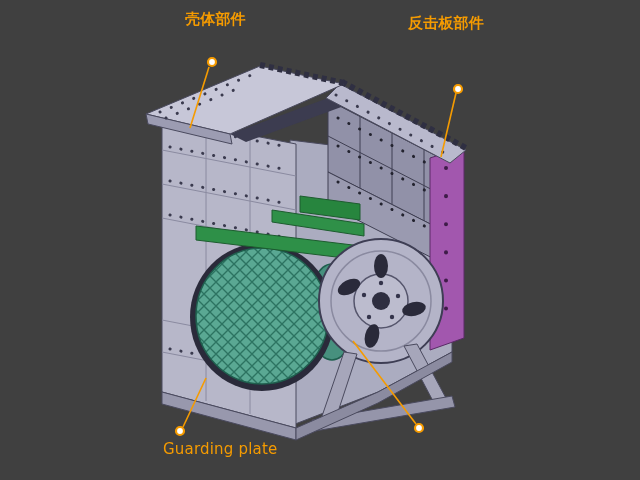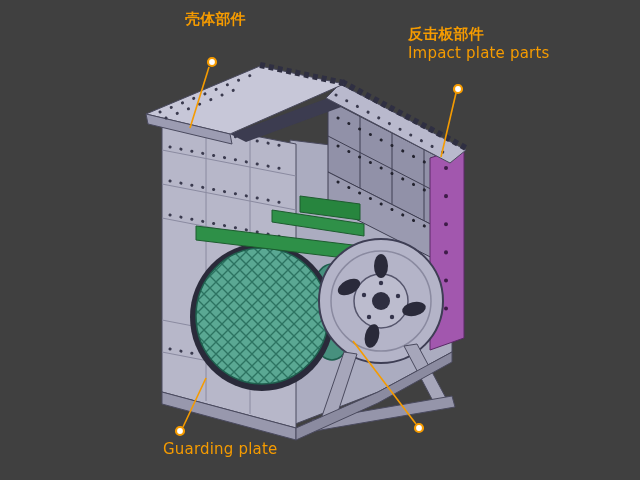--- a/index.html
+++ b/index.html
@@ -136,23 +136,22 @@
       <circle cx="180" cy="431" r="4" fill="#fff" stroke-width="2.2"></circle>
       <line x1="416" y1="424" x2="353" y2="341"></line>
       <circle cx="419" cy="428" r="4" fill="#fff" stroke-width="2.2"></circle>
     </g>
   </svg>
 
   <div class="callout" style="left:185px;top:10px;">
     <div class="zh">壳体部件</div>
   </div>
 
-  <div class="callout" style="left:408px;top:25px;">
+  <div class="callout" style="left:408px;top:14px;">
     <div class="zh">反击板部件</div>
-    <div class="en">Impact plate parts</div>
   </div>
 
   <div class="callout" style="left:163px;top:440px;">
     <div class="en">Guarding plate</div>
   </div>
 
 
 </div>
 
 </body></html>

